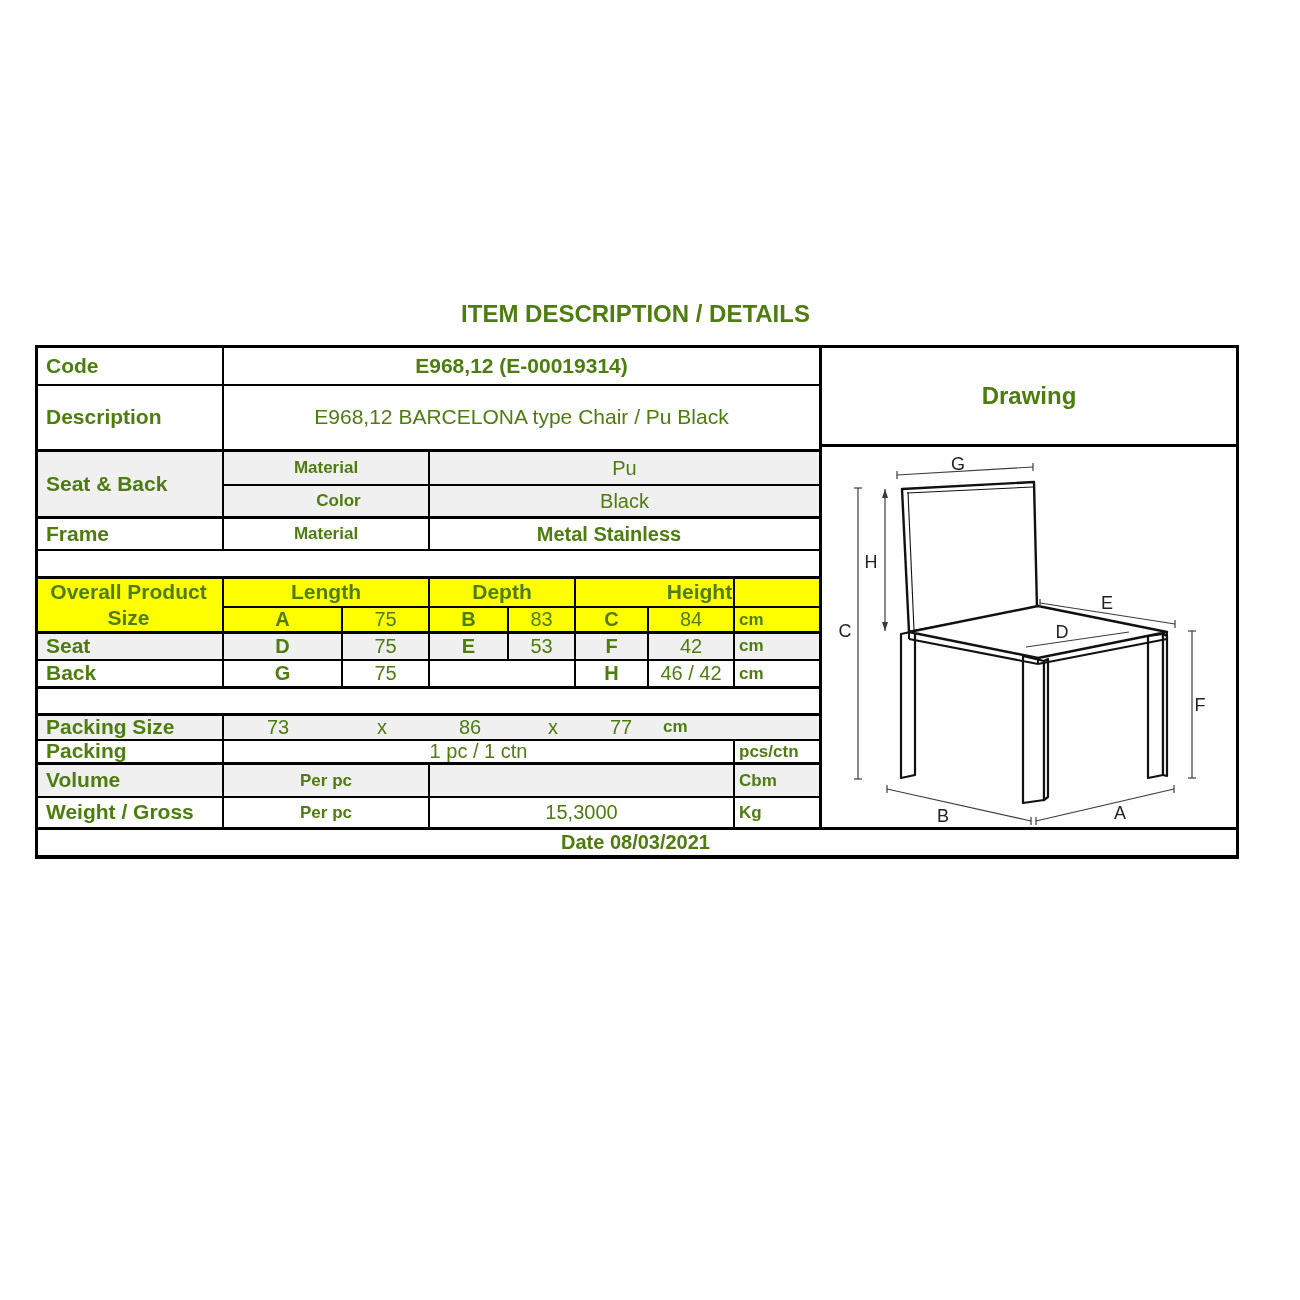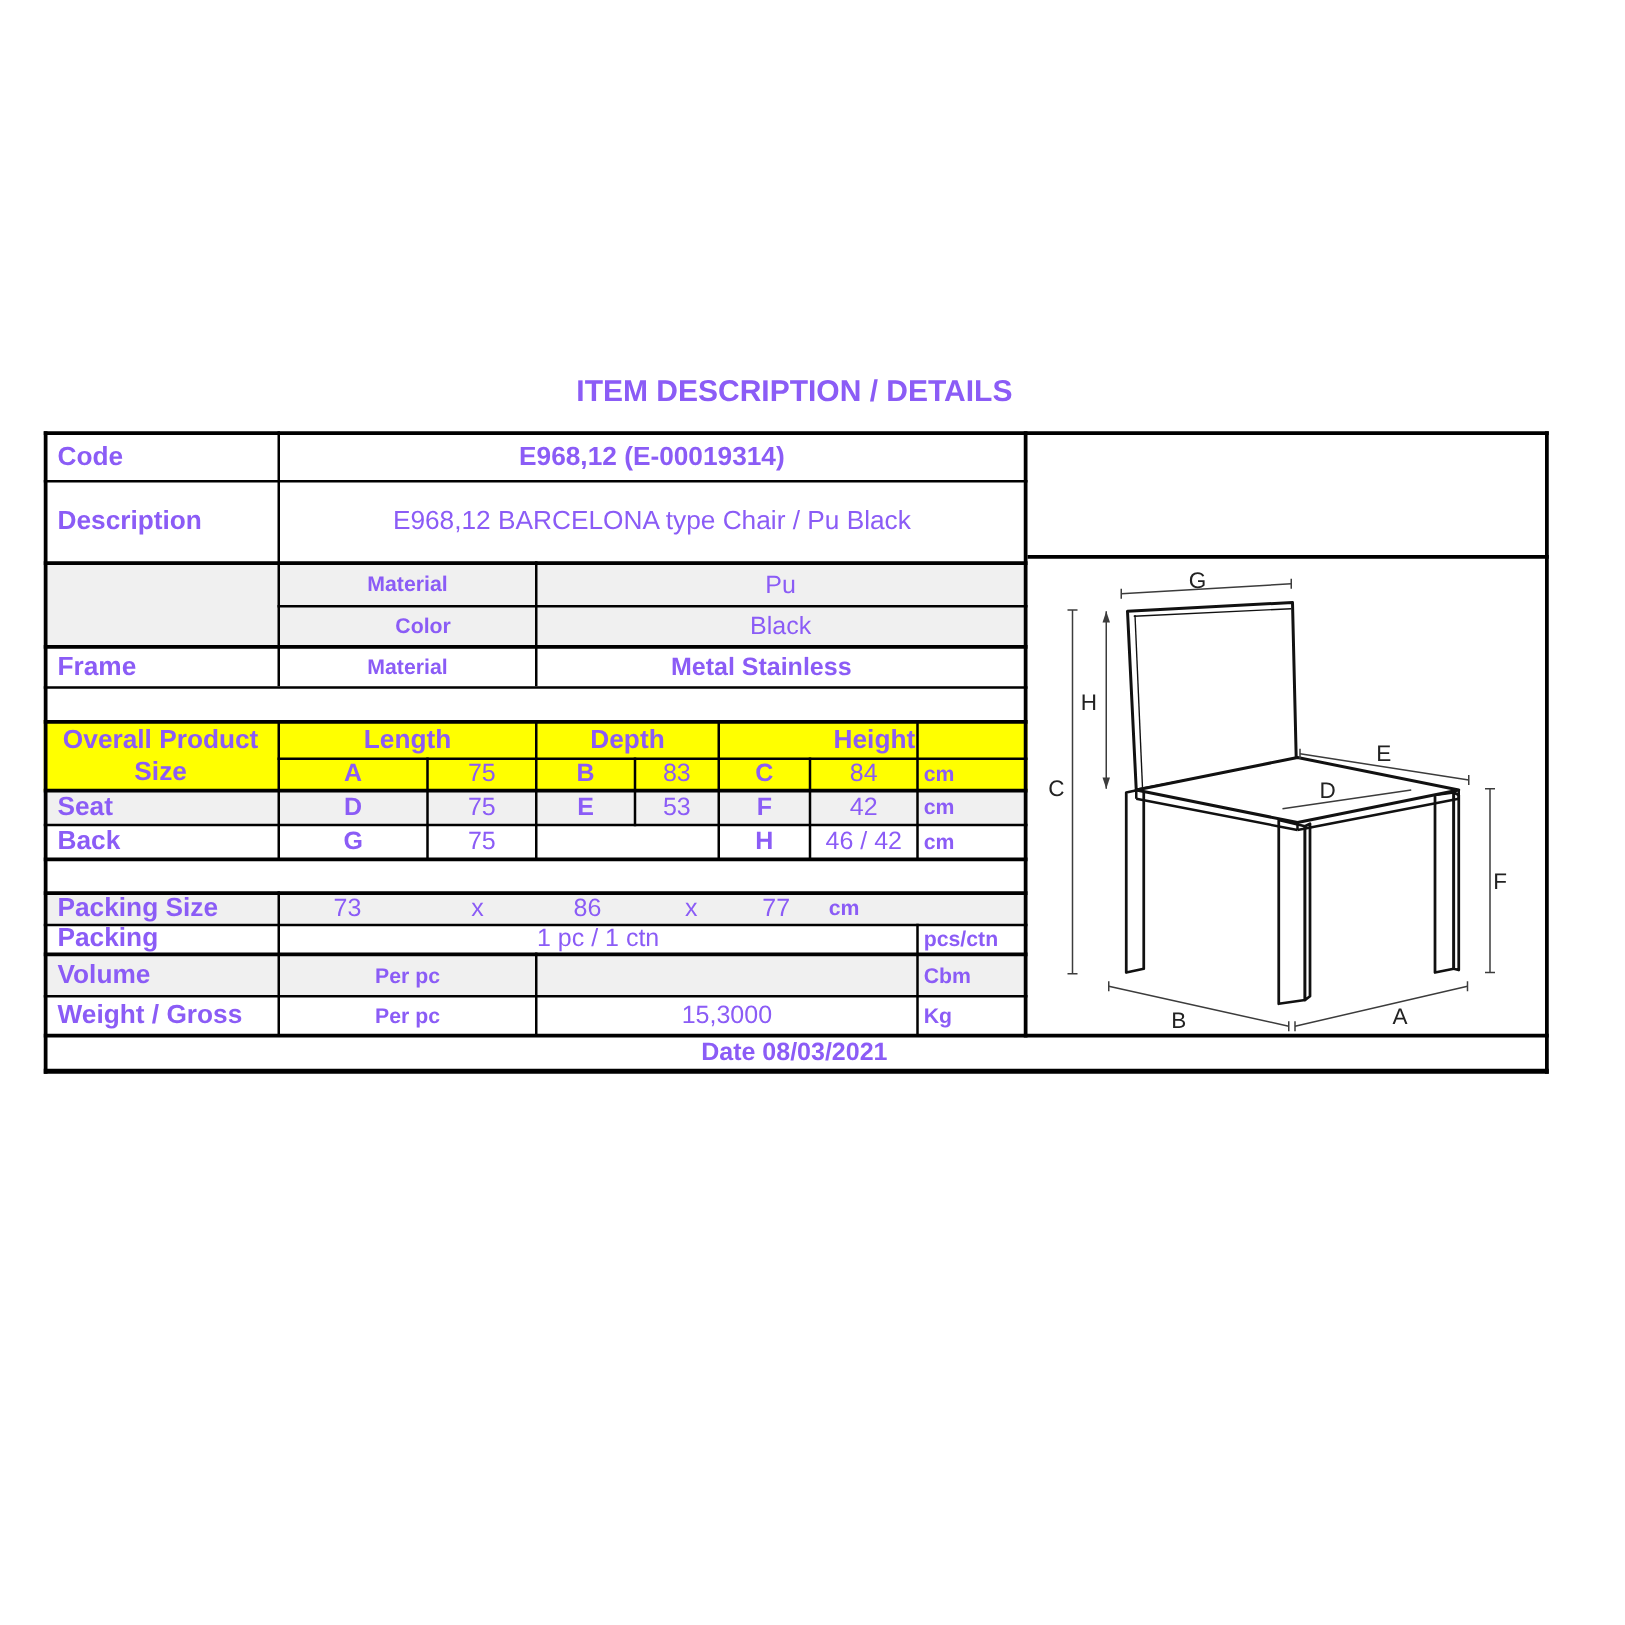--- a/index.html
+++ b/index.html
@@ -1,18 +1,18 @@
 <!DOCTYPE html>
 <html><head>
 <meta charset="utf-8">
 <style>
   html,body{margin:0;padding:0;background:#fff;}
   #sheet{
     position:relative;width:1300px;height:1300px;background:#ffffff;
-    font-family:"Liberation Sans","DejaVu Sans",sans-serif;color:#8b5cf6;overflow:hidden;
+    font-family:"Liberation Sans","DejaVu Sans",sans-serif;color:#4d7c0f;overflow:hidden;
   }
   .cell{position:absolute;display:flex;align-items:center;justify-content:center;
         font-size:20px;line-height:1.05;white-space:nowrap;}
   .left{justify-content:flex-start;padding-left:8px;box-sizing:border-box;}
   .bold{font-weight:bold;}
   .f21{font-size:21px;}
   .f17{font-size:17px;}
   .f24{font-size:24px;}
   .ln{position:absolute;background:#000;}
   .bg{position:absolute;}
@@ -71,20 +71,21 @@
     <div class="ln" style="left:733px;top:576px;width:2px;height:112px;"></div>
     <div class="ln" style="left:733px;top:739px;width:2px;height:90px;"></div>
   </div>
 
   <div class="cell left bold f21" style="left:38px;top:348px;width:180px;height:36px;">Code</div>
   <div class="cell bold f21" style="left:224px;top:348px;width:595px;height:36px;">E968,12 (E-00019314)</div>
 
   <div class="cell left bold f21" style="left:38px;top:386px;width:180px;height:63px;">Description</div>
   <div class="cell f21" style="left:224px;top:386px;width:595px;height:63px;">E968,12 BARCELONA type Chair / Pu Black</div>
 
+  <div class="cell left bold f21" style="left:38px;top:452px;width:180px;height:64px;">Seat &amp; Back</div>
   <div class="cell bold f17" style="left:224px;top:452px;width:204px;height:32px;">Material</div>
   <div class="cell" style="left:430px;top:452px;width:389px;height:32px;">Pu</div>
   <div class="cell bold f17" style="left:224px;top:486px;width:229px;height:30px;">Color</div>
   <div class="cell" style="left:430px;top:486px;width:389px;height:30px;">Black</div>
 
   <div class="cell left bold f21" style="left:38px;top:519px;width:180px;height:30px;">Frame</div>
   <div class="cell bold f17" style="left:224px;top:519px;width:204px;height:30px;">Material</div>
   <div class="cell" style="left:430px;top:519px;width:358px;height:30px;font-weight:bold;">Metal Stainless</div>
 
   <div class="cell two-line bold f21" style="left:35px;top:578px;width:187px;height:54px;">
@@ -135,20 +136,21 @@
   <div class="cell bold f17" style="left:224px;top:765px;width:204px;height:31px;">Per pc</div>
   <div class="cell left bold f17" style="left:735px;top:765px;width:84px;height:31px;padding-left:4px;">Cbm</div>
 
   <div class="cell left bold f21" style="left:38px;top:798px;width:188px;height:29px;text-align:right;">Weight / Gross</div>
   <div class="cell bold f17" style="left:224px;top:798px;width:204px;height:29px;">Per pc</div>
   <div class="cell" style="left:430px;top:798px;width:303px;height:29px;">15,3000</div>
   <div class="cell left bold f17" style="left:735px;top:798px;width:84px;height:29px;padding-left:4px;">Kg</div>
 
   <div class="cell bold" style="left:35px;top:830px;width:1201px;height:25px;">Date 08/03/2021</div>
 
+  <div class="cell bold f24" style="left:822px;top:348px;width:414px;height:96px;">Drawing</div>
 
   <div style="position:absolute;left:822px;top:447px;width:414px;height:380px;">
     <svg width="414" height="380" viewBox="822 447 414 380" xmlns="http://www.w3.org/2000/svg">
 
       <g fill="#ffffff" stroke="#111111" stroke-width="2.4" stroke-linejoin="round">
         <polygon points="902,489 1034,482 1037,608 909,632"></polygon>
       </g>
       <line x1="907" y1="493" x2="1033" y2="487" stroke="#111" stroke-width="1.1"></line>
       <line x1="908" y1="492" x2="914" y2="630" stroke="#111" stroke-width="1.1"></line>
 

